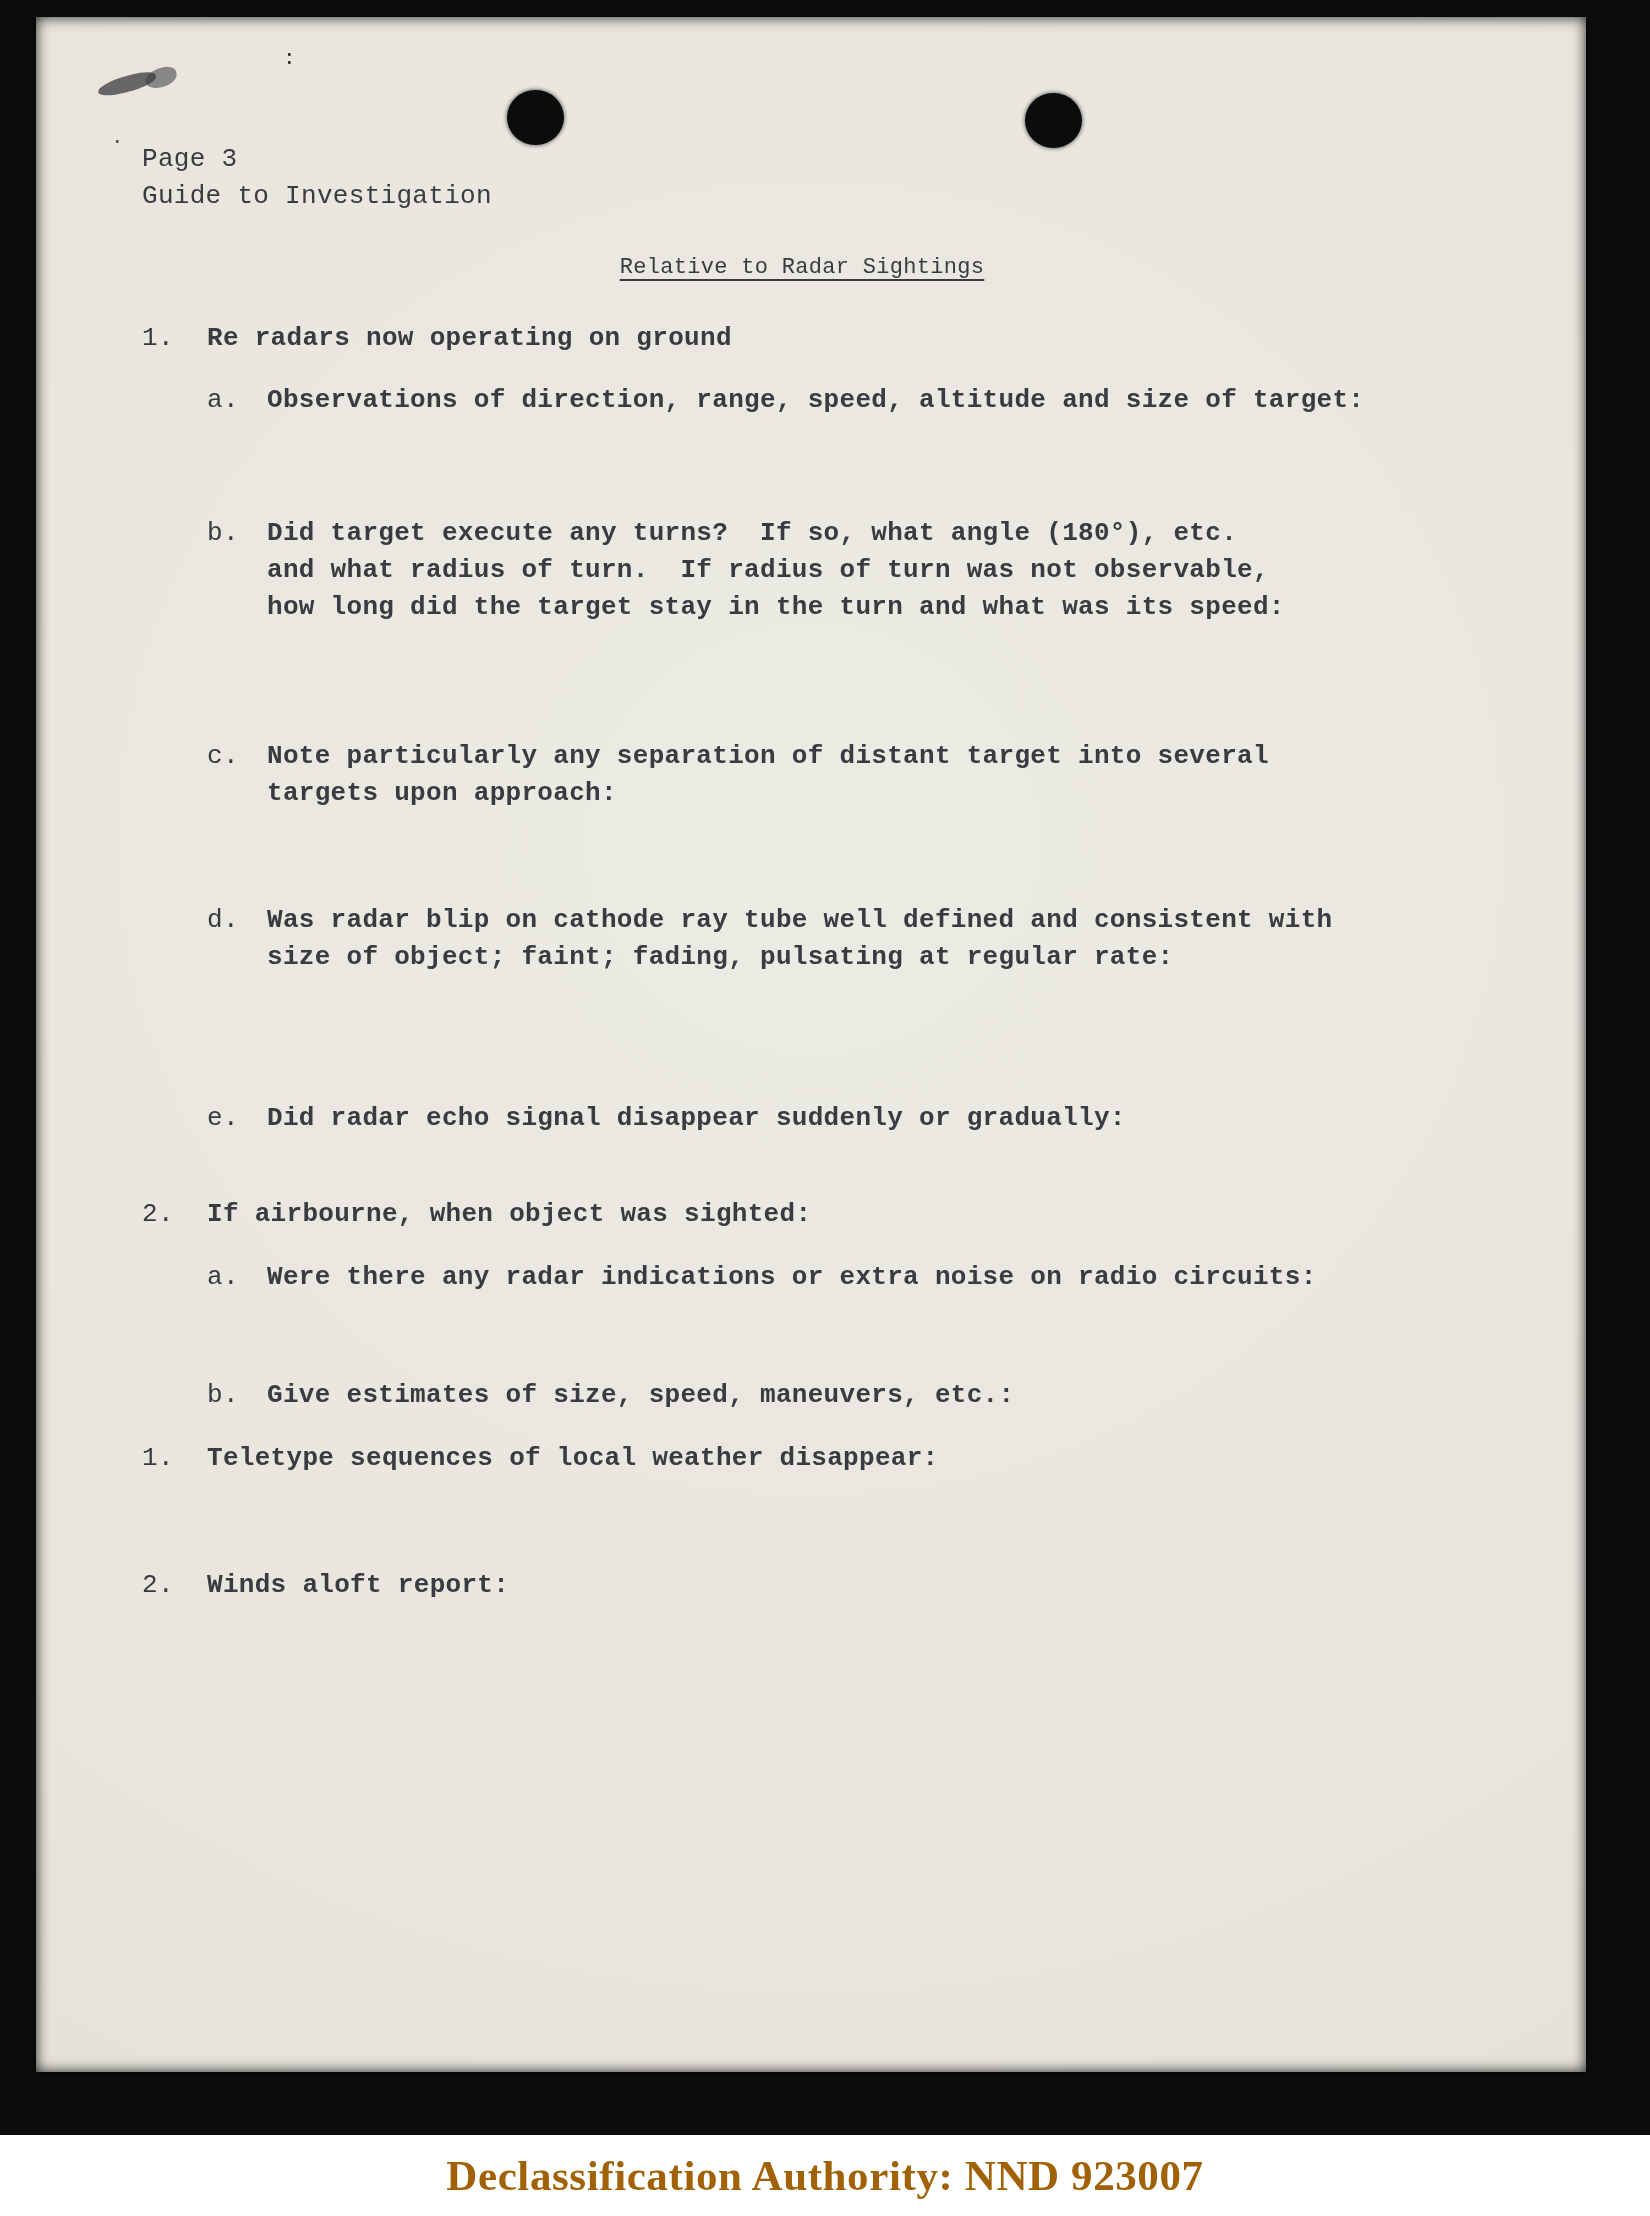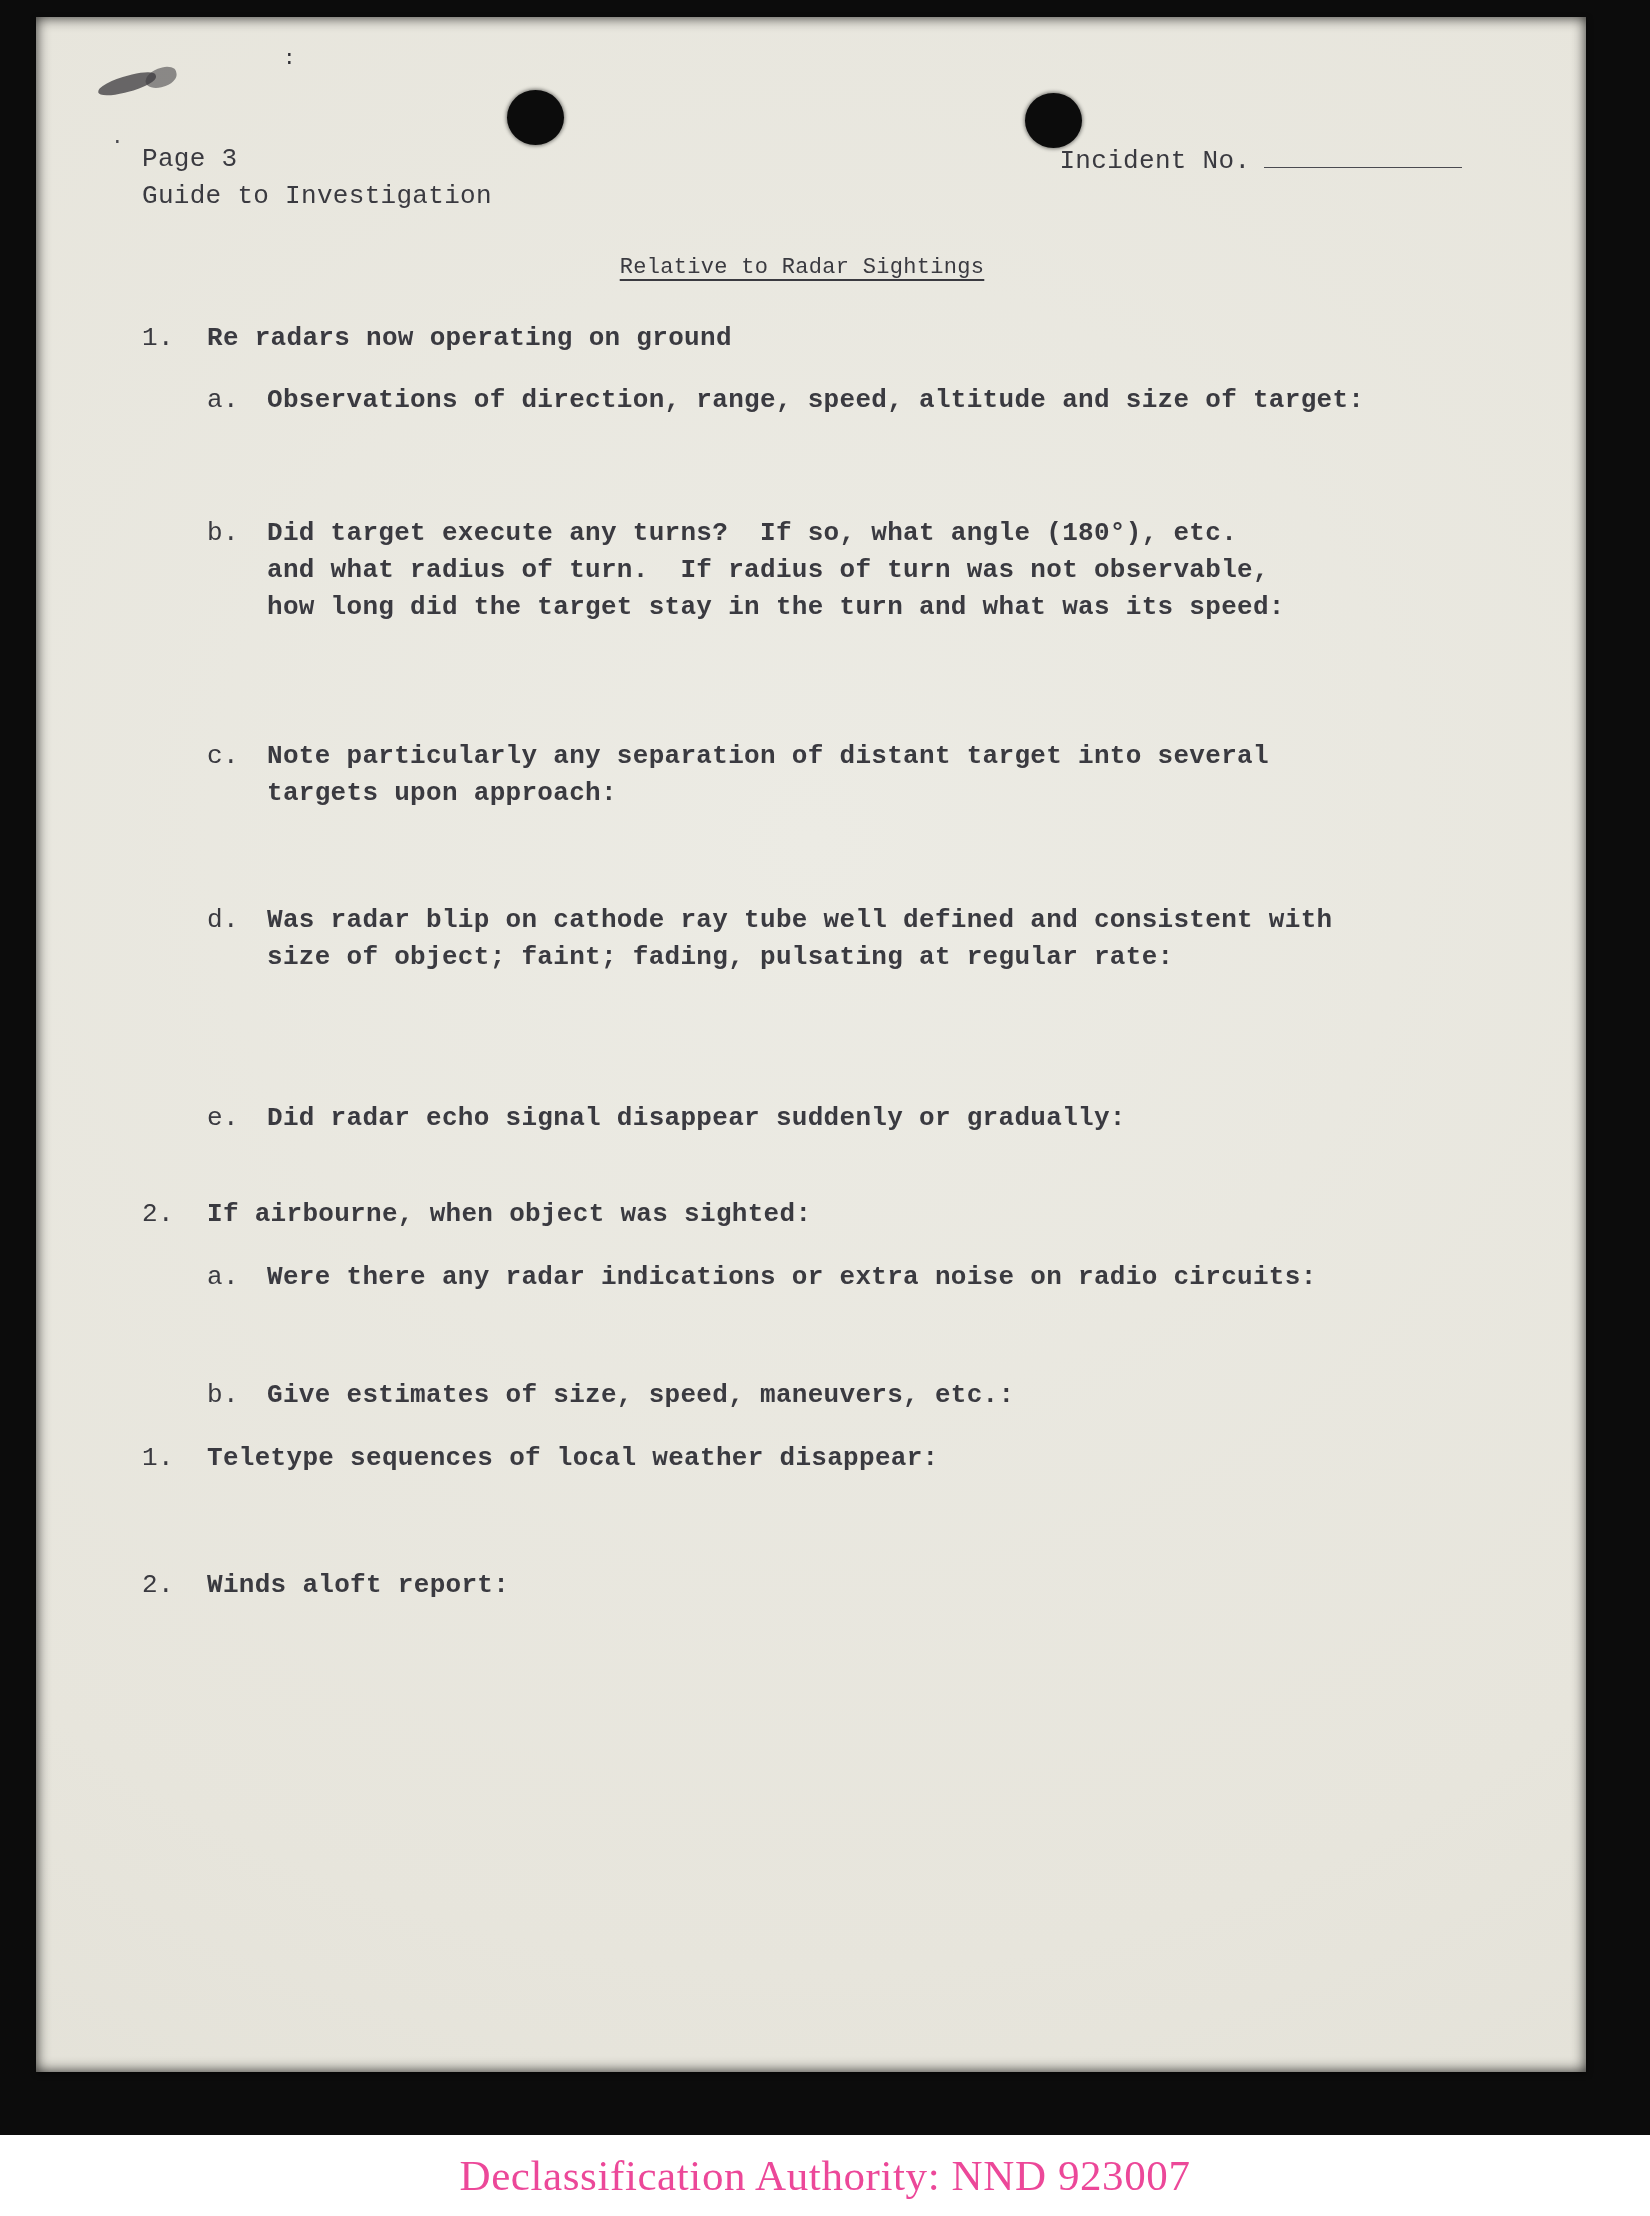--- a/index.html
+++ b/index.html
@@ -107,22 +107,23 @@
     left: 0; bottom: 0;
     width: 1650px; height: 81px;
     background: #ffffff;
     display: flex;
     align-items: center;
     justify-content: center;
   }
   .footer-band .footer-text {
     font-family: "Liberation Serif", "DejaVu Serif", serif;
     font-size: 43px;
-    color: #ec4899;
+    color: #a16207;
     letter-spacing: 0.6px;
+    font-weight: bold;
   }
 </style>
 </head>
 <body>
 
 <div class="paper">
 
   <div class="hole left"></div>
   <div class="hole right"></div>
   <div class="smudge one"></div>
@@ -130,23 +131,20 @@
   <div class="tickmark">:</div>
   <div class="dotmark">·</div>
 
   <div class="content">
 
     <div class="hdr">
       <div class="hdr-left">
         <div>Page 3</div>
         <div>Guide to Investigation</div>
       </div>
-      <div class="hdr-right">
-        <span>Incident No.</span><span class="blank-line"></span>
-      </div>
     </div>
 
     <h1 class="doc-title">
       <span>Relative to Radar Sightings</span>
     </h1>
 
     <div class="item-row mt-55">
       <span class="num">1.</span>
       <span class="txt pre">Re radars now operating on ground</span>
     </div>

